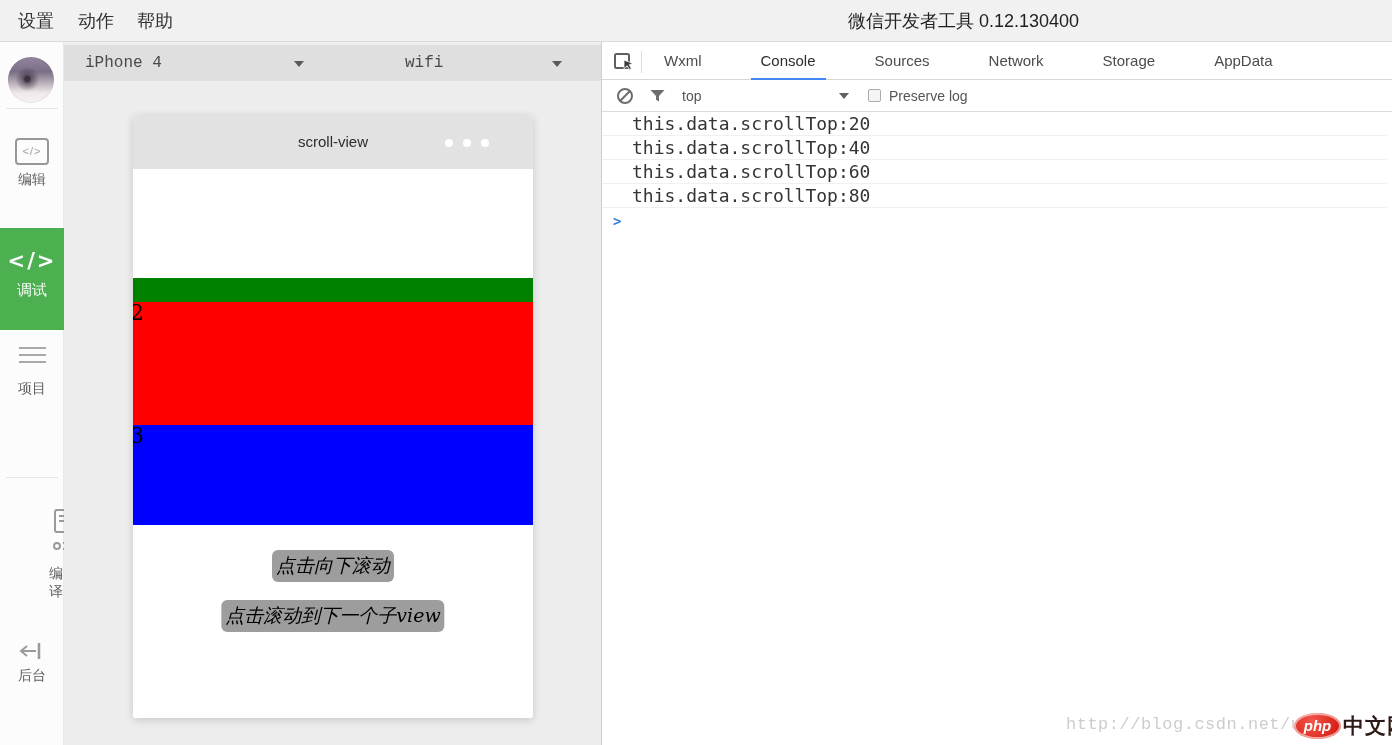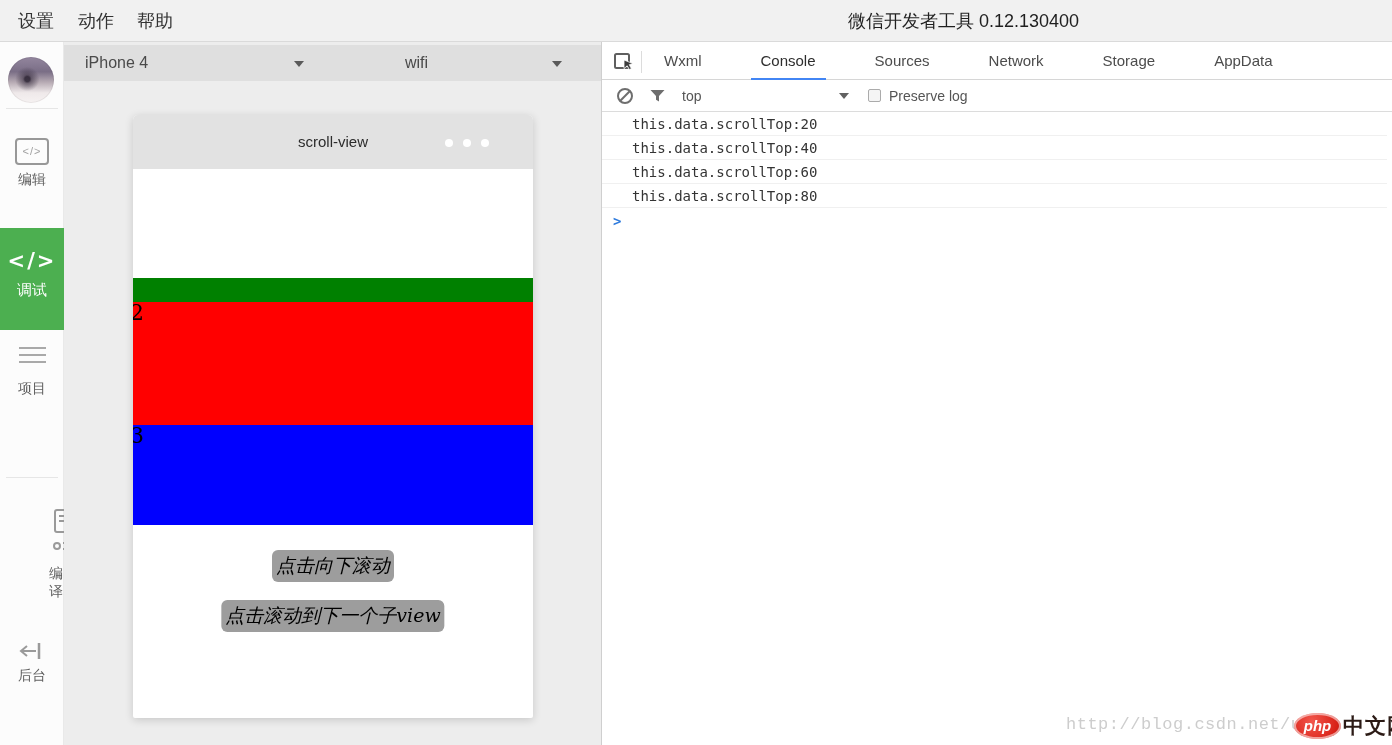--- a/index.html
+++ b/index.html
@@ -41,21 +41,21 @@
   .hamburger { display:inline-block; width:27px; margin-bottom:8px; }
   .hamburger span { display:block; height:2px; background:#a9a9a9; margin:5px 0; }
   .item-compile { top:466px; height:92px;padding-left:48px; }
   .item-back { top:598px; height:64px; }
   .icon-svg { display:block; margin:0 auto 5px; }
 
   
   .sim-pane { position:absolute; left:64px; top:81px; width:537px; height:664px; background:#ededed; }
   .device-bar { position:absolute; left:64px; top:45px; width:537px; height:36px;
     background:#dfdfdf; color:#4a4a4a; font-size:16px; }
-  .device-select, .network-select { position:absolute; top:0; height:36px; line-height:36px; cursor:pointer; }
+  .device-select, .network-select { position:absolute; top:0; height:36px; line-height:36px; cursor:pointer;font-family:Liberation Mono, monospace; }
   .device-select { left:21px; width:250px; }
   .network-select { left:277px; width:250px; }
   .dd-caret { position:absolute; top:16px; width:0; height:0;
     border-left:5px solid transparent; border-right:5px solid transparent; border-top:6px solid #5a5a5a; }
   .caret-device { left:230px; }
   .caret-network { left:488px; }
   .device-label { padding-left:0; }
   .network-label { padding-left:64px; display:block; }
 
   
@@ -104,21 +104,21 @@
     font-size:14px; color:#555; width:175px; cursor:pointer; }
   .ctx-caret { position:absolute; left:237px; top:13px; width:0; height:0;
     border-left:5px solid transparent; border-right:5px solid transparent; border-top:6px solid #616161; cursor:pointer; }
   .preserve-wrap { position:absolute; left:266px; top:0; height:32px; line-height:32px; cursor:pointer; }
   .checkbox { position:absolute; left:0; top:9px; width:13px; height:13px; background:#f5f5f5;
     border:1px solid #ababab; border-radius:2px; }
   .preserve-label { margin-left:21px; font-size:14px; color:#555; }
 
   .dt-log { position:absolute; left:0; width:785px; height:24px; line-height:24px;
     border-bottom:1px solid #f0f0f0; font-family:"DejaVu Sans Mono","Liberation Mono",monospace;
-    font-size:14px; color:#343434; padding-left:30px; white-space:pre; }
+    font-size:18px; color:#343434; padding-left:30px; white-space:pre; }
   .log-0 { top:70px; } .log-1 { top:94px; } .log-2 { top:118px; } .log-3 { top:142px; }
   .dt-prompt { position:absolute; left:11px; top:171px; font-size:14px; font-weight:bold;
     color:#2f7bdd; font-family:"DejaVu Sans Mono","Liberation Mono",monospace; cursor:text; }
 
   
   .watermark { position:absolute; left:1066px; top:711px; width:326px; height:32px; z-index:5; }
   .wm-url { position:absolute; left:0; top:4px; font-family:"Liberation Mono","DejaVu Sans Mono",monospace;
     font-size:17px; color:#cdcdcd; letter-spacing:.5px; white-space:nowrap; }
   .wm-logo { position:absolute; left:228px; top:0; width:98px; height:30px; }
   .wm-php { position:absolute; left:0; top:2px; width:47px; height:26px; border-radius:50%;

